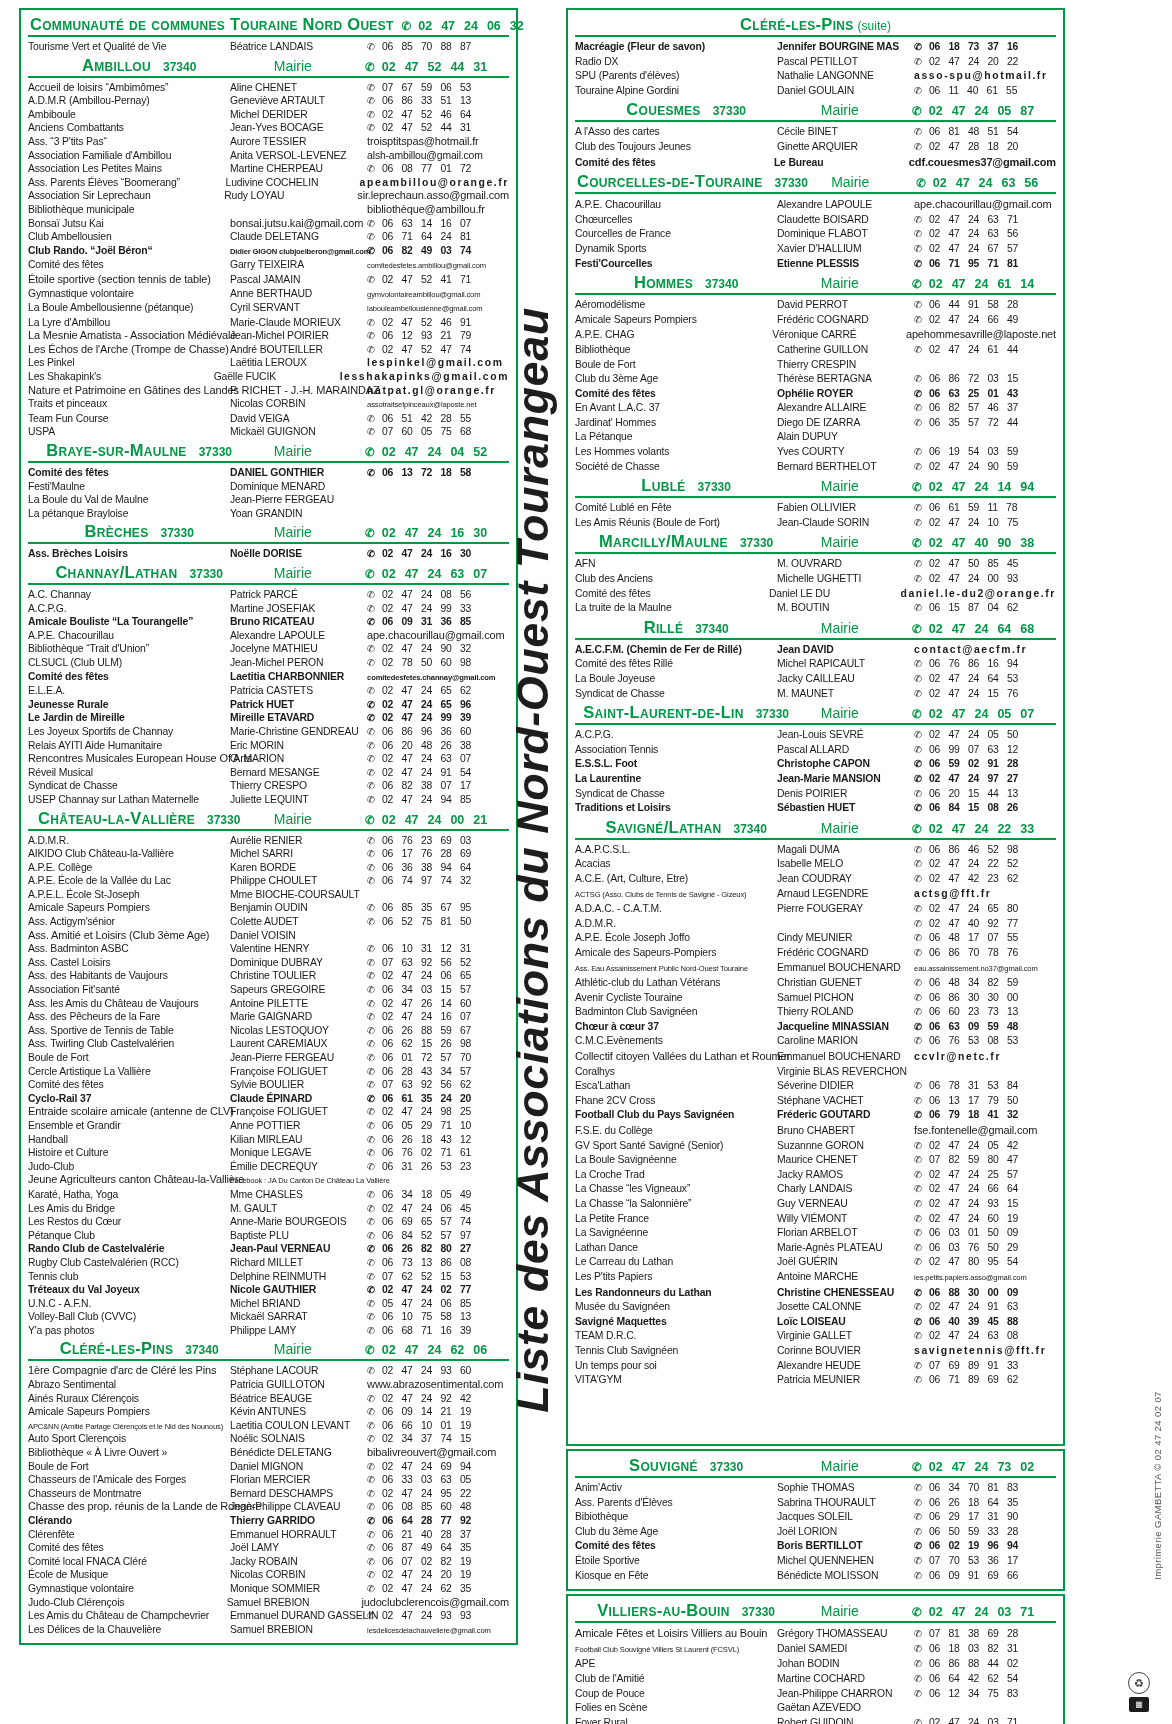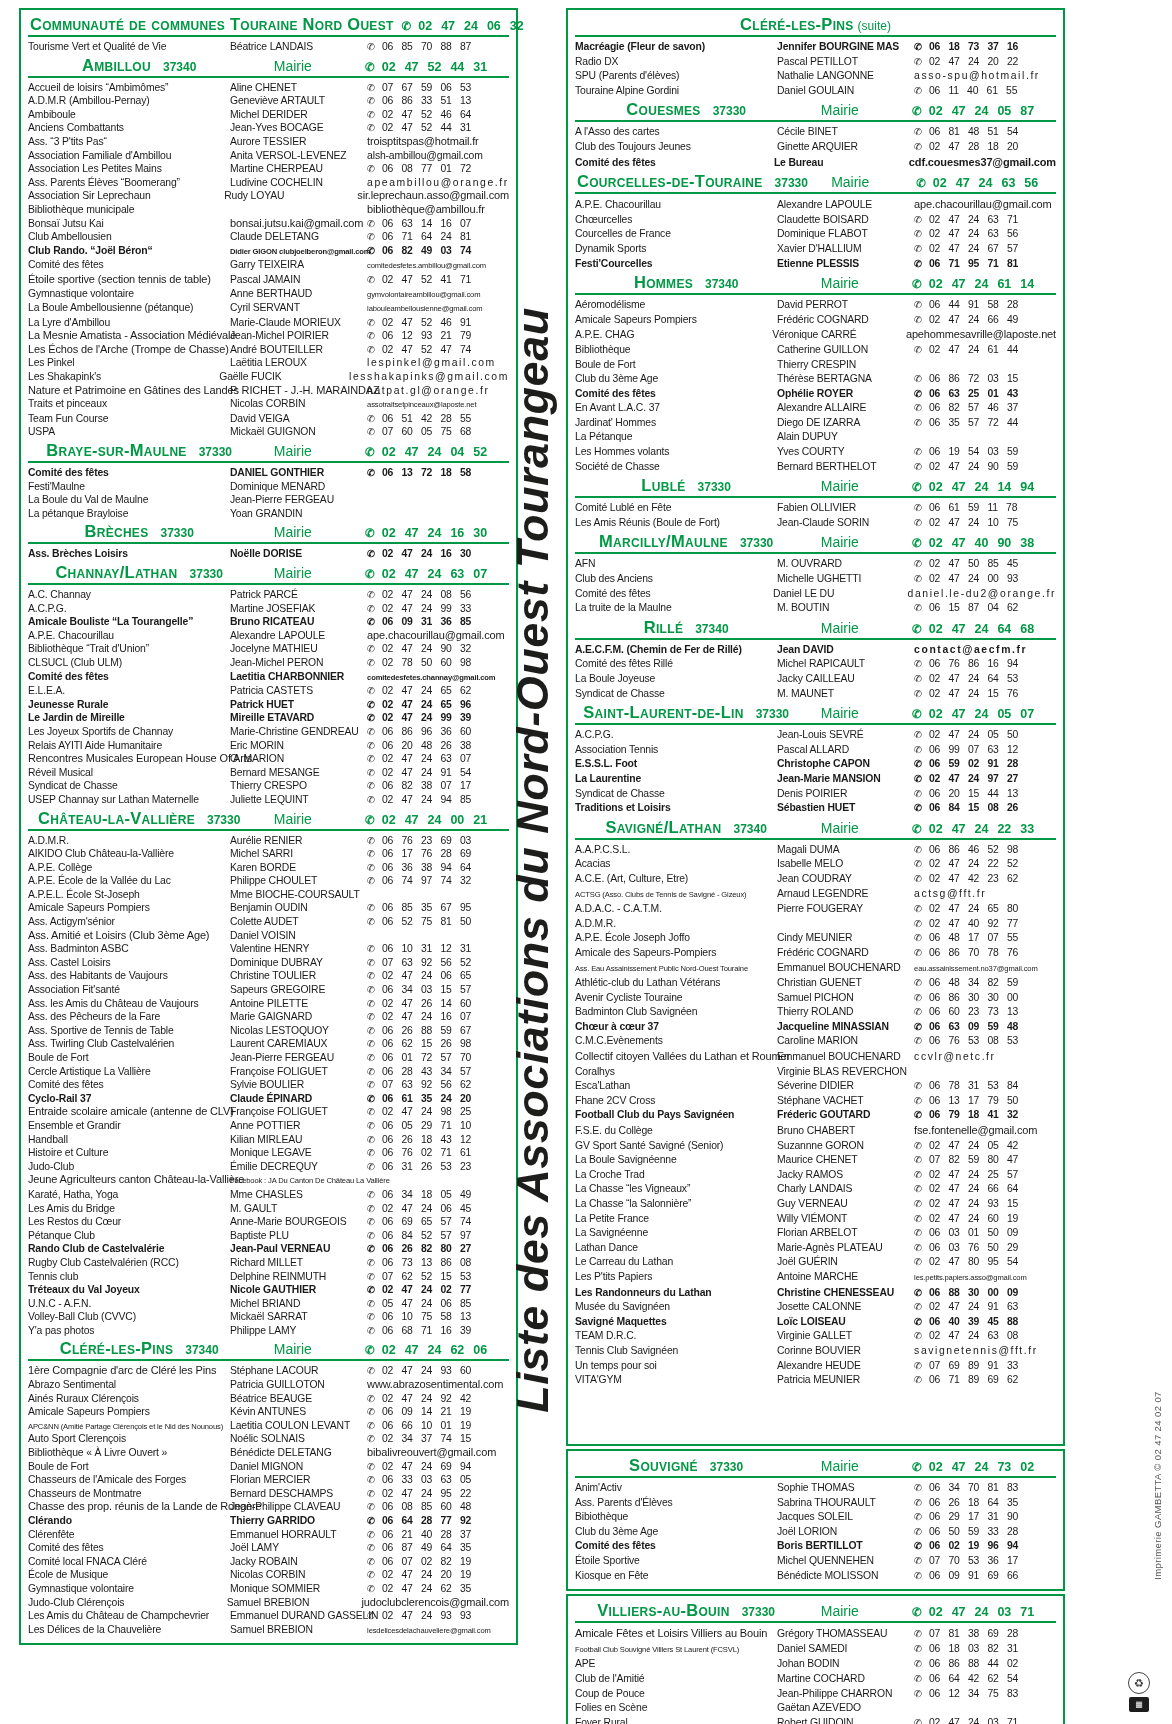--- a/index.html
+++ b/index.html
@@ -31,21 +31,21 @@
   .ca{ width:42%; overflow:visible; }
   .cc{ width:28.5%; overflow:visible; }
   .cc.span2{ width:58%; }
   .cv{ flex:1; overflow:visible; }
   .b, .row.b{ font-weight:700; }
   .sm{ font-size:11px; }
   .xs{ font-size:7.6px; }
   .wrap{ white-space:normal; line-height:10.6px; }
   .num{ word-spacing:5.5px; }
   .ph-ico{ margin-right:7px; font-size:9.5px; }
-  .spaced{ letter-spacing:1.6px; }
+  .spaced{ letter-spacing:1.6px;font-weight:bold; }
 
   #centerTitle{ position:absolute; left:-113px; top:830px; width:1300px; height:60px;
     transform:rotate(-90deg); transform-origin:center center; text-align:center;
     font-size:45px; font-weight:700; font-style:italic; letter-spacing:.5px; color:#1d1d1b; }
 
   #credit{ position:absolute; left:907px; top:1480px; width:500px; text-align:center;
     transform:rotate(-90deg); transform-origin:center center;
     font-size:9.5px; color:#555; letter-spacing:.4px; }
 
   #cornerLogos{ position:absolute; left:1128px; top:1672px; display:flex; flex-direction:column;

